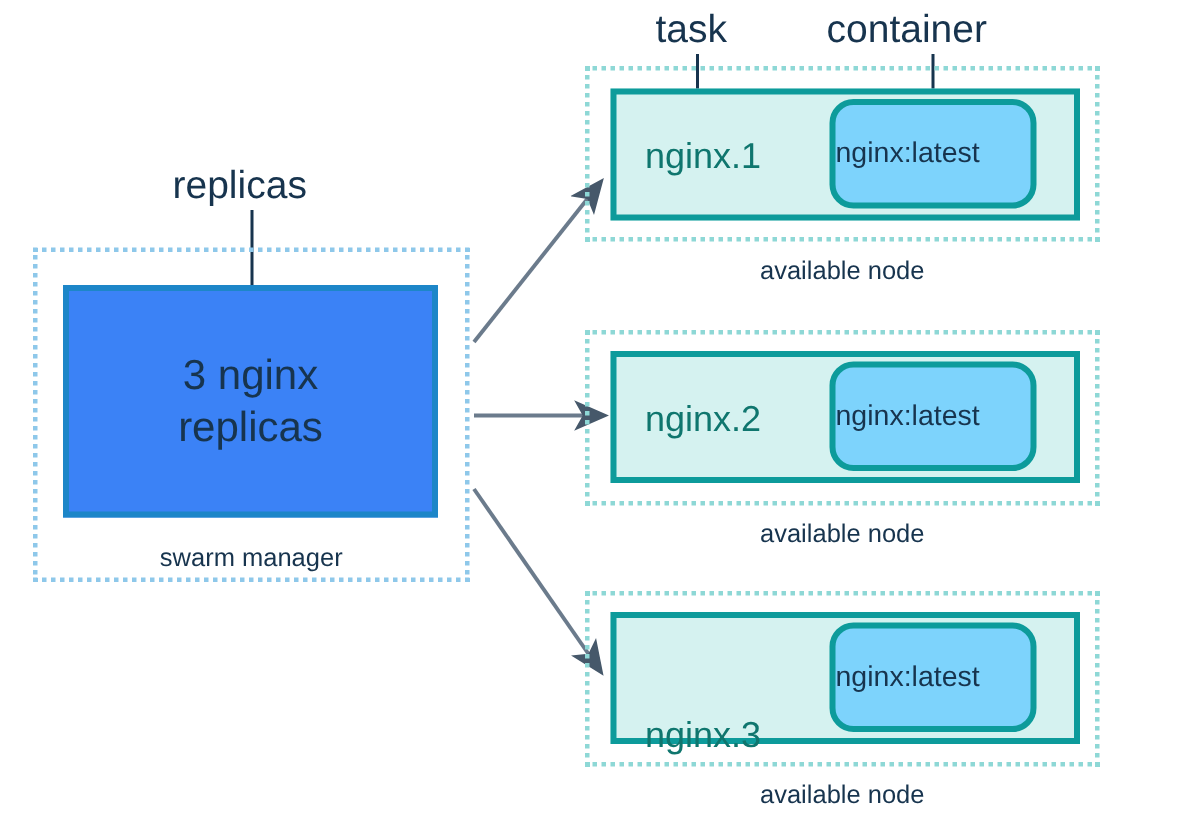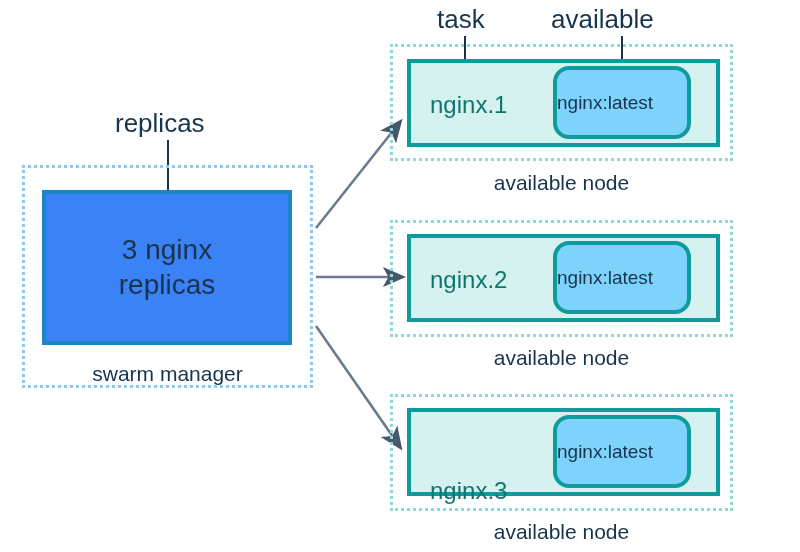--- a/index.html
+++ b/index.html
@@ -20,21 +20,21 @@
   
   .callout {
     position: absolute;
     font-size: 26px;
     color: #17344e;
     white-space: nowrap;
     line-height: 1;
   }
   .caption {
     position: absolute;
-    font-size: 21px;
+    font-size: 17px;
     color: #17344e;
     white-space: nowrap;
     text-align: center;
     line-height: 1;
   }
   .leader {
     position: absolute;
     width: 2px;
     background: #17344e;
   }
@@ -136,21 +136,21 @@
     <line x1="316" y1="277" x2="402" y2="277" stroke="#6b7b8c" stroke-width="2.6" marker-end="url(#ah)"></line>
     <line x1="316" y1="326" x2="400" y2="447" stroke="#6b7b8c" stroke-width="2.6" marker-end="url(#ah)"></line>
   </svg>
 
   <div class="callout" style="left:115px; top:110px;">replicas</div>
   <div class="leader" style="left:167px; top:140px; height:75px;"></div>
 
   <div class="callout" style="left:437px; top:6px;">task</div>
   <div class="leader" style="left:464px; top:36px; height:52px;"></div>
 
-  <div class="callout" style="left:551px; top:6px;">available</div>
+  <div class="callout" style="left:551px; top:6px;">container</div>
   <div class="leader" style="left:621px; top:36px; height:55px;"></div>
 
   <div class="manager-dashed"></div>
   <div class="service-box">
     <div class="service-label">3 nginx
 replicas</div>
   </div>
   <div class="caption" style="left:22px; top:363px; width:291px;">swarm manager</div>
 
   <div class="node-dashed" style="top:44px; height:117px;"></div>

